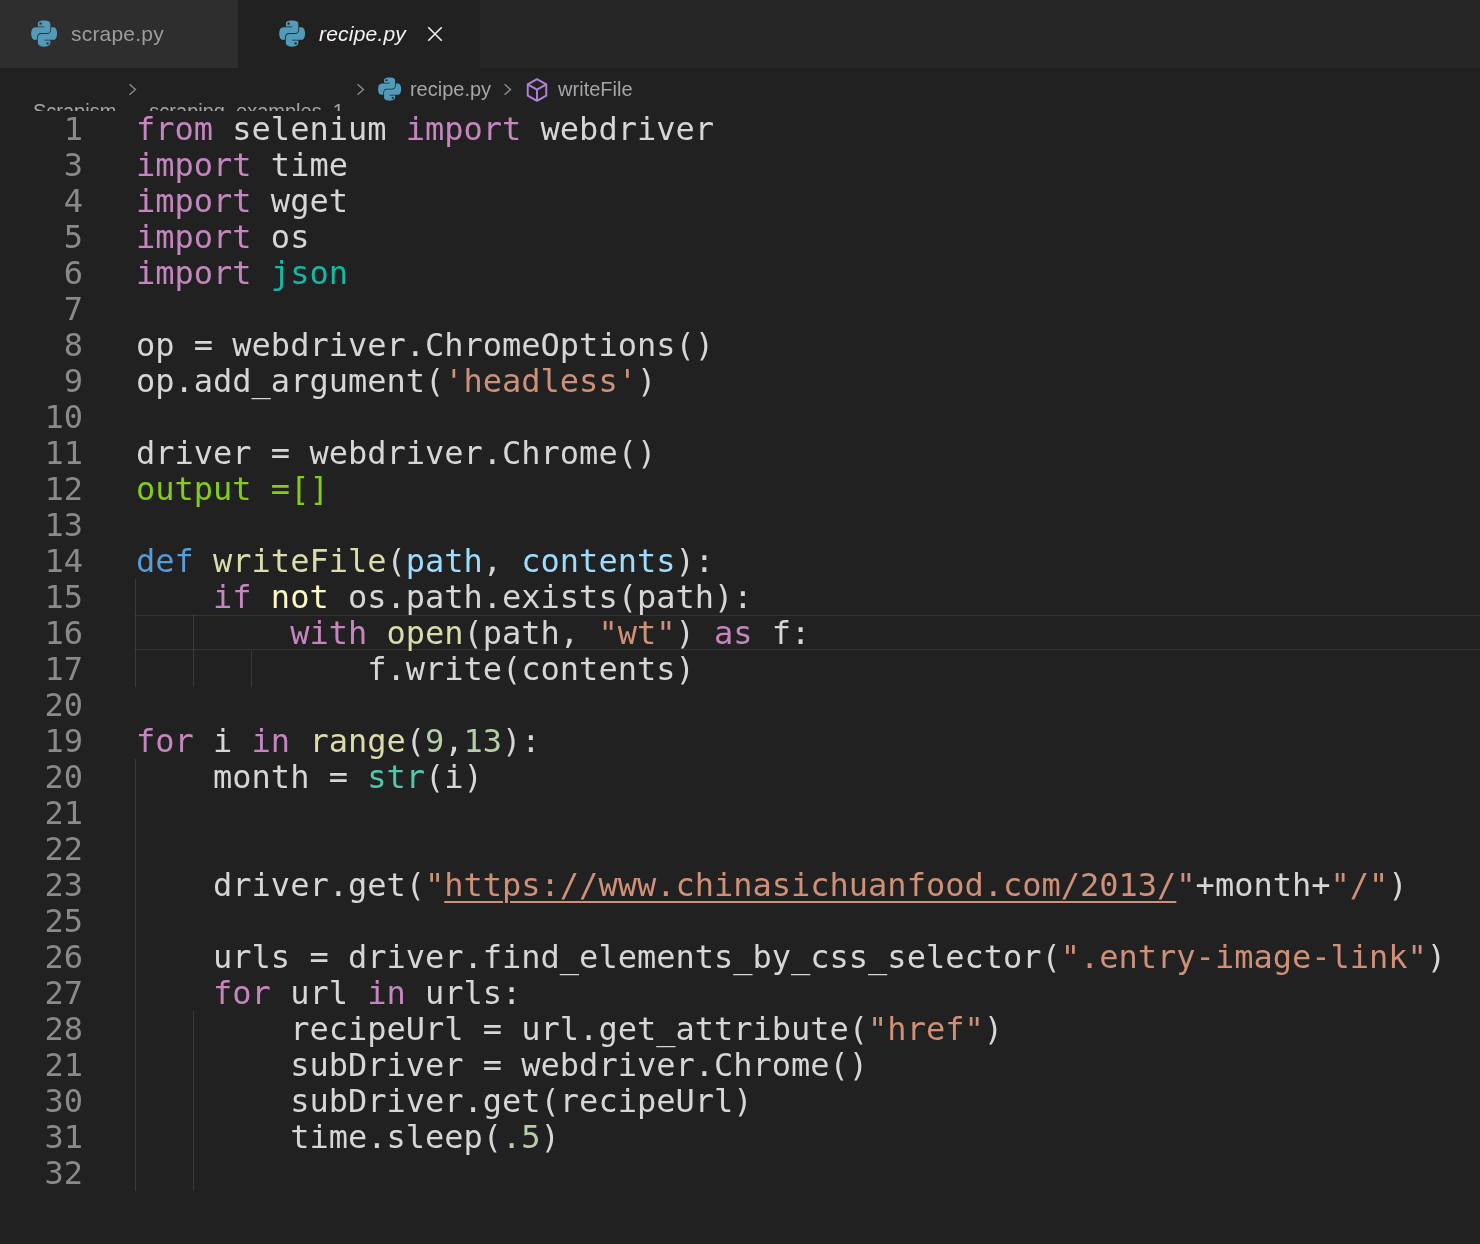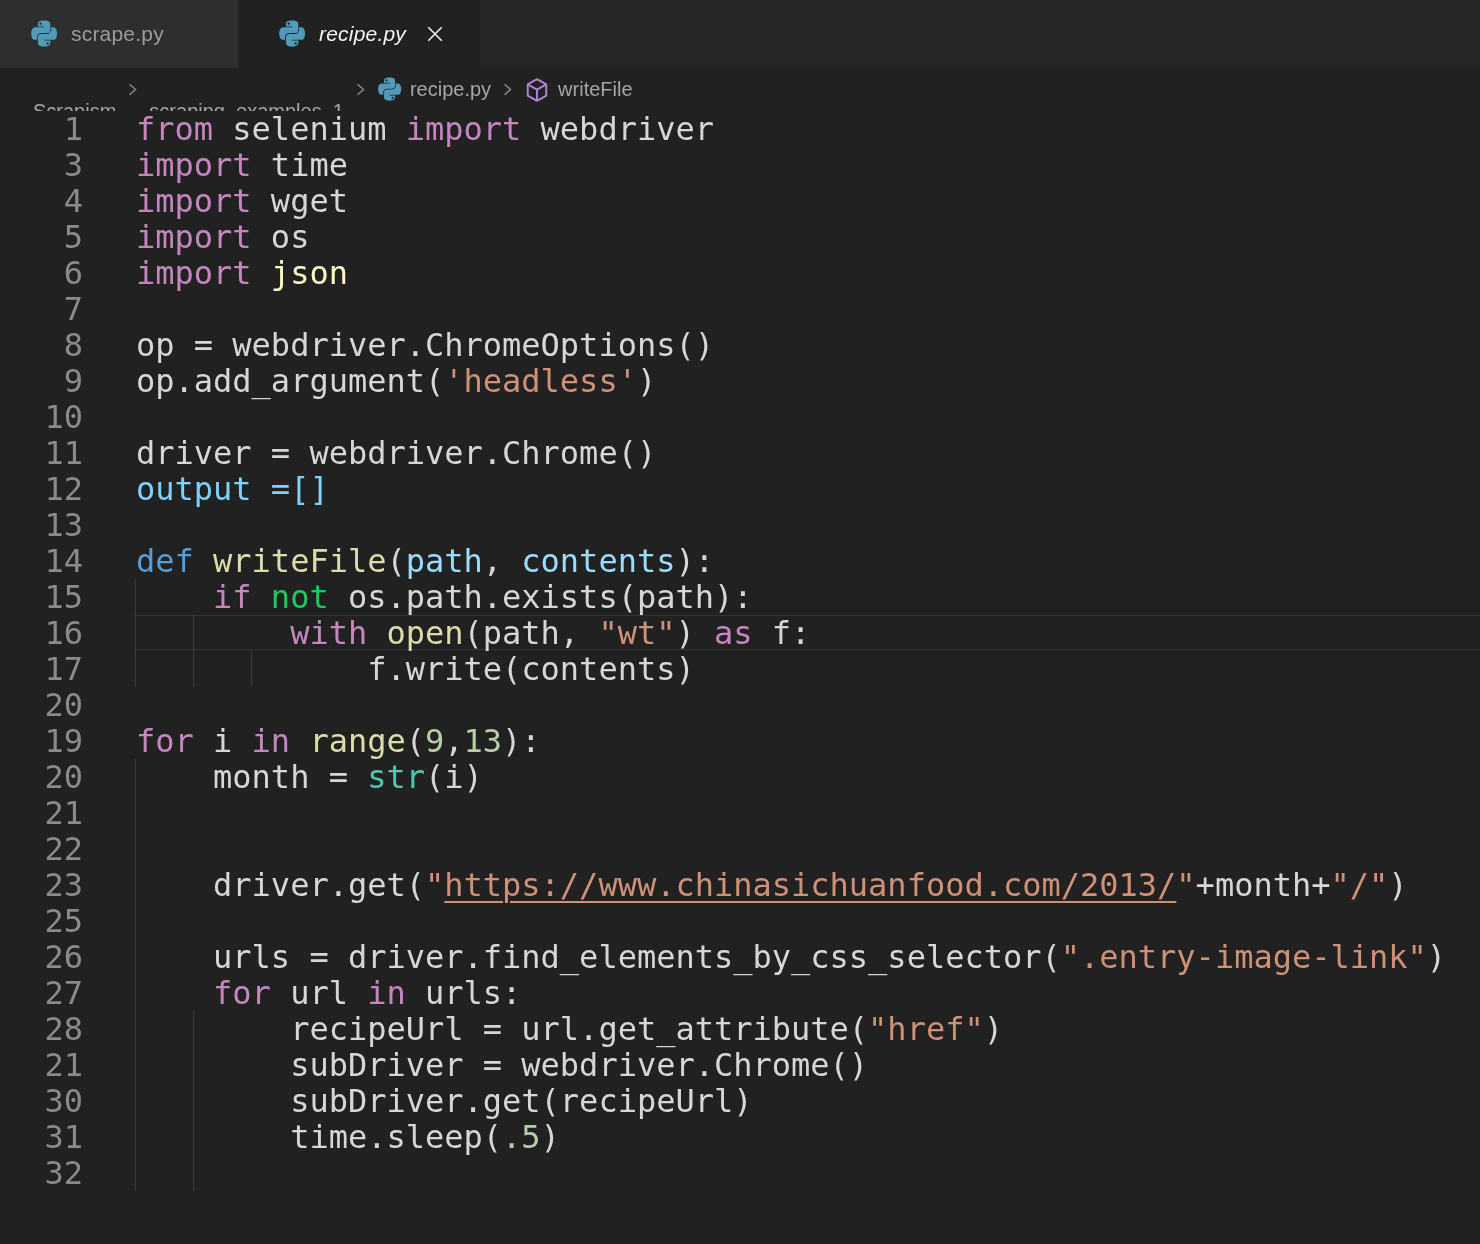--- a/index.html
+++ b/index.html
@@ -120,30 +120,30 @@
     </span>
     <span>writeFile</span>
   </span>
 </div>
 
 <div class="editor" id="editor">
     <div class="line"><span class="ln">1</span><span class="code"><span style="color: rgb(197, 134, 192);">from</span><span style="color: rgb(214, 214, 214);"> selenium </span><span style="color: rgb(197, 134, 192);">import</span><span style="color: rgb(214, 214, 214);"> webdriver</span></span></div>
     <div class="line"><span class="ln">3</span><span class="code"><span style="color: rgb(197, 134, 192);">import</span><span style="color: rgb(214, 214, 214);"> time</span></span></div>
     <div class="line"><span class="ln">4</span><span class="code"><span style="color: rgb(197, 134, 192);">import</span><span style="color: rgb(214, 214, 214);"> wget</span></span></div>
     <div class="line"><span class="ln">5</span><span class="code"><span style="color: rgb(197, 134, 192);">import</span><span style="color: rgb(214, 214, 214);"> os</span></span></div>
-    <div class="line"><span class="ln">6</span><span class="code"><span style="color: rgb(197, 134, 192);">import</span><span style="color: #fef9c3; text-align: center;"> json</span></span></div>
+    <div class="line"><span class="ln">6</span><span class="code"><span style="color: rgb(197, 134, 192);">import</span><span style="color: #14b8a6; text-align: center;"> json</span></span></div>
     <div class="line"><span class="ln">7</span><span class="code"></span></div>
     <div class="line"><span class="ln">8</span><span class="code"><span style="color: rgb(214, 214, 214);">op = webdriver.ChromeOptions()</span></span></div>
     <div class="line"><span class="ln">9</span><span class="code"><span style="color: rgb(214, 214, 214);">op.add_argument(</span><span style="color: rgb(206, 145, 120);">'headless'</span><span style="color: rgb(214, 214, 214);">)</span></span></div>
     <div class="line"><span class="ln">10</span><span class="code"></span></div>
     <div class="line"><span class="ln">11</span><span class="code"><span style="color: rgb(214, 214, 214);">driver = webdriver.Chrome()</span></span></div>
-    <div class="line"><span class="ln">12</span><span class="code"><span style="color: #7dd3fc;">output =[]</span></span></div>
+    <div class="line"><span class="ln">12</span><span class="code"><span style="color: #84cc16;">output =[]</span></span></div>
     <div class="line"><span class="ln">13</span><span class="code"></span></div>
     <div class="line"><span class="ln">14</span><span class="code"><span style="color: rgb(86, 156, 214);">def</span><span style="color: rgb(214, 214, 214);"> </span><span style="color: rgb(220, 220, 170);">writeFile</span><span style="color: rgb(214, 214, 214);">(</span><span style="color: rgb(156, 220, 254);">path</span><span style="color: rgb(214, 214, 214);">, </span><span style="color: rgb(156, 220, 254);">contents</span><span style="color: rgb(214, 214, 214);">):</span></span></div>
-    <div class="line"><span class="ln">15</span><span class="guide" style="left: 135px;"></span><span class="code"><span style="color: rgb(214, 214, 214);">    </span><span style="color: rgb(197, 134, 192);">if</span><span style="color: rgb(214, 214, 214);"> </span><span style="color: #22c55e;">not</span><span style="color: rgb(214, 214, 214);"> os.path.exists(path):</span></span></div>
+    <div class="line"><span class="ln">15</span><span class="guide" style="left: 135px;"></span><span class="code"><span style="color: rgb(214, 214, 214);">    </span><span style="color: rgb(197, 134, 192);">if</span><span style="color: rgb(214, 214, 214);"> </span><span style="color: #fef9c3;">not</span><span style="color: rgb(214, 214, 214);"> os.path.exists(path):</span></span></div>
     <div class="line current"><span class="ln">16</span><span class="guide" style="left: 135px;"></span><span class="guide" style="left: 192.8px;"></span><span class="code"><span style="color: rgb(214, 214, 214);">        </span><span style="color: rgb(197, 134, 192);">with</span><span style="color: rgb(214, 214, 214);"> </span><span style="color: rgb(220, 220, 170);">open</span><span style="color: rgb(214, 214, 214);">(path, </span><span style="color: rgb(206, 145, 120);">"wt"</span><span style="color: rgb(214, 214, 214);">) </span><span style="color: rgb(197, 134, 192);">as</span><span style="color: rgb(214, 214, 214);"> f:</span></span></div>
     <div class="line"><span class="ln">17</span><span class="guide" style="left: 135px;"></span><span class="guide" style="left: 192.8px;"></span><span class="guide" style="left: 250.6px;"></span><span class="code"><span style="color: rgb(214, 214, 214);">            f.write(contents)</span></span></div>
     <div class="line"><span class="ln">20</span><span class="code"></span></div>
     <div class="line"><span class="ln">19</span><span class="code"><span style="color: rgb(197, 134, 192);">for</span><span style="color: rgb(214, 214, 214);"> i </span><span style="color: rgb(197, 134, 192);">in</span><span style="color: rgb(214, 214, 214);"> </span><span style="color: rgb(220, 220, 170);">range</span><span style="color: rgb(214, 214, 214);">(</span><span style="color: rgb(181, 206, 168);">9</span><span style="color: rgb(214, 214, 214);">,</span><span style="color: rgb(181, 206, 168);">13</span><span style="color: rgb(214, 214, 214);">):</span></span></div>
     <div class="line"><span class="ln">20</span><span class="guide" style="left: 135px;"></span><span class="code"><span style="color: rgb(214, 214, 214);">    month = </span><span style="color: rgb(78, 201, 176);">str</span><span style="color: rgb(214, 214, 214);">(i)</span></span></div>
     <div class="line"><span class="ln">21</span><span class="guide" style="left: 135px;"></span><span class="code"></span></div>
     <div class="line"><span class="ln">22</span><span class="guide" style="left: 135px;"></span><span class="code"></span></div>
     <div class="line"><span class="ln">23</span><span class="guide" style="left: 135px;"></span><span class="code"><span style="color: rgb(214, 214, 214);">    driver.get(</span><span style="color: rgb(206, 145, 120);">"</span><span class="link" style="color: rgb(206, 145, 120);">https://www.chinasichuanfood.com/2013/</span><span style="color: rgb(206, 145, 120);">"</span><span style="color: rgb(214, 214, 214);">+month+</span><span style="color: rgb(206, 145, 120);">"/"</span><span style="color: rgb(214, 214, 214);">)</span></span></div>
     <div class="line"><span class="ln">25</span><span class="guide" style="left: 135px;"></span><span class="code"></span></div>
     <div class="line"><span class="ln">26</span><span class="guide" style="left: 135px;"></span><span class="code"><span style="color: rgb(214, 214, 214);">    urls = driver.find_elements_by_css_selector(</span><span style="color: rgb(206, 145, 120);">".entry-image-link"</span><span style="color: rgb(214, 214, 214);">)</span></span></div>

